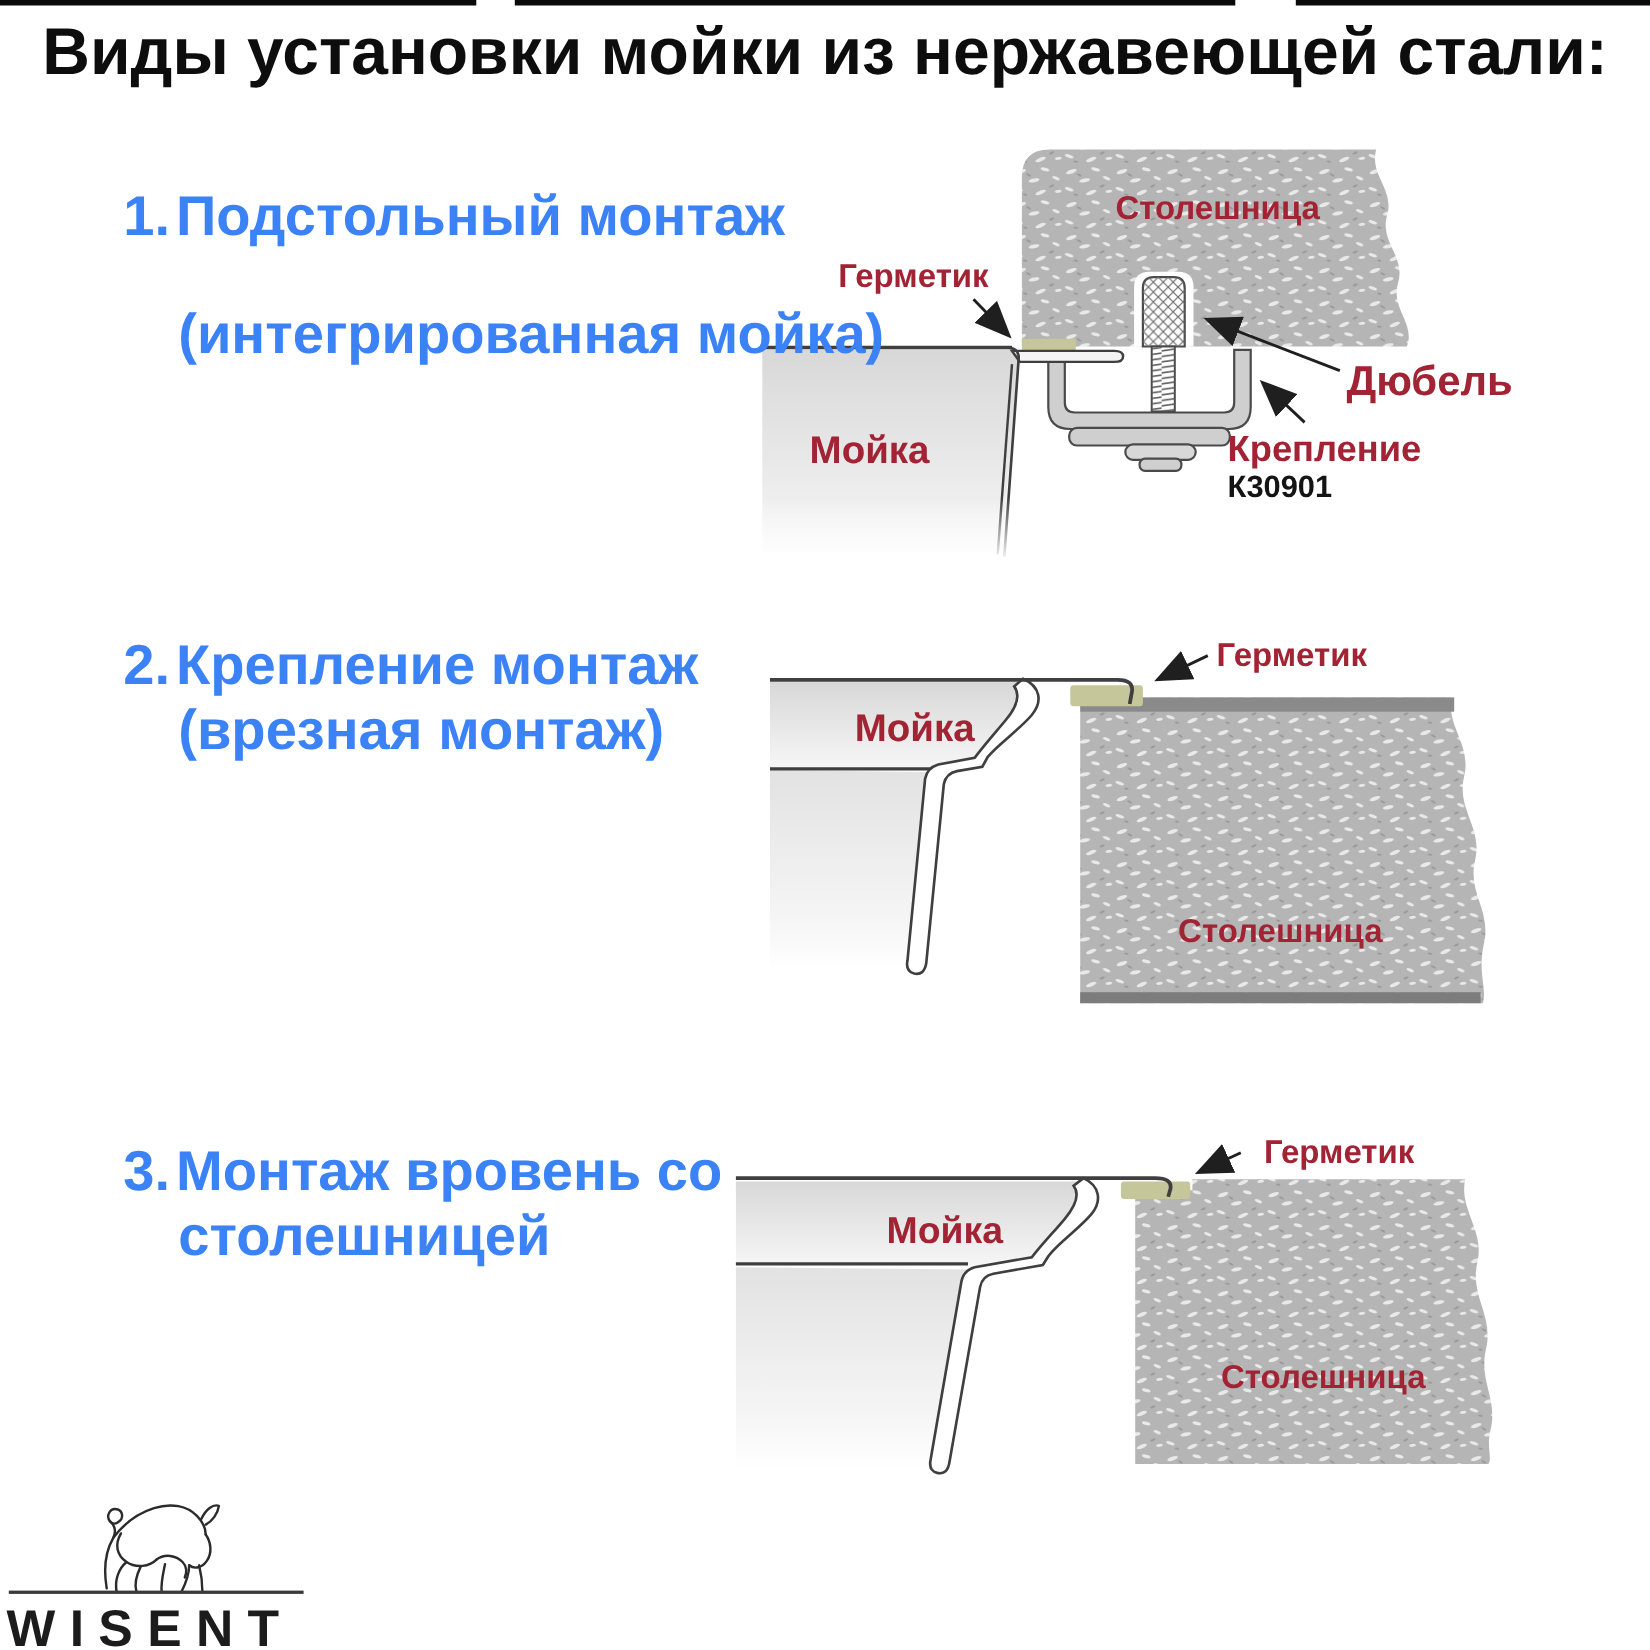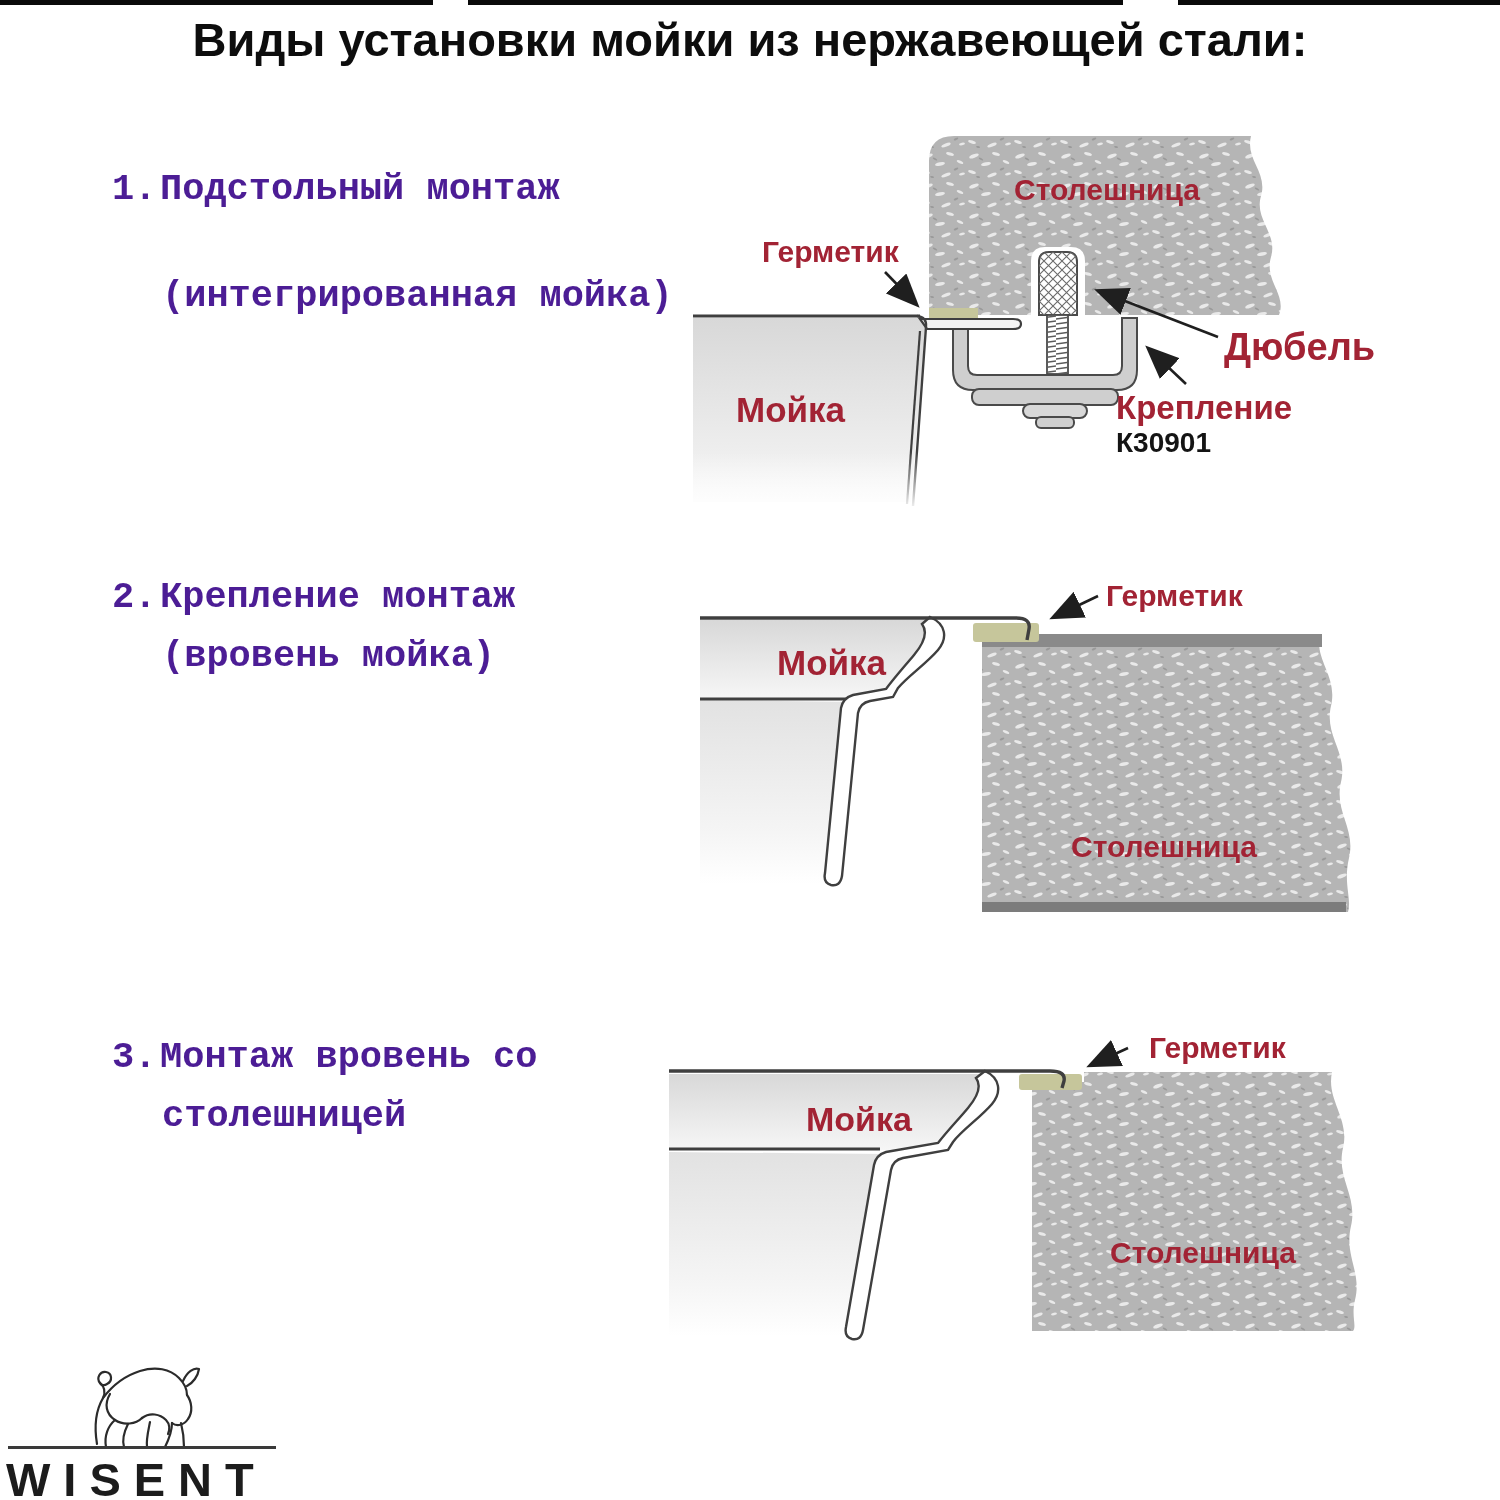--- a/index.html
+++ b/index.html
@@ -1,22 +1,22 @@
 <!DOCTYPE html>
 <html><head>
 <meta charset="utf-8">
 <style>
   html,body{margin:0;padding:0;background:#fff;}
   .page{position:relative;width:1500px;height:1500px;background:#ffffff;
         font-family:"Liberation Sans",sans-serif;overflow:hidden;}
   .abs{position:absolute;}
   svg.art{position:absolute;left:0;top:0;}
-  .title{left:0;top:12px;width:100%;text-align:center;font-size:47px;
+  .title{left:0;top:12px;width:100%;text-align:center;font-size:60px;
          font-weight:700;color:#0d0d0d;white-space:nowrap;}
-  .hline{font-size:37px;font-weight:700;color:#4c1d95;line-height:1.05;white-space:nowrap;font-family:Liberation Mono, monospace;}
+  .hline{font-size:51px;font-weight:700;color:#3b82f6;line-height:1.05;white-space:nowrap;}
   .hnum{display:inline-block;min-width:48px;}
   .rl{position:absolute;font-weight:700;color:#a22334;white-space:nowrap;line-height:1;}
   .bl{position:absolute;font-weight:700;color:#141414;white-space:nowrap;line-height:1;}
   .topstrip{position:absolute;top:0;height:5px;background:#0a0a0a;}
   .brand{position:absolute;left:6px;top:1452px;font-size:47px;font-weight:700;
          letter-spacing:13px;color:#1c1c1c;}
 </style>
 </head>
 <body>
 
@@ -150,21 +150,21 @@
   <div class="abs title">Виды установки мойки из нержавеющей стали:</div>
 
   <div class="abs hline" style="left:112px;top:170px;">
     <span class="hnum">1.</span><span>Подстольный монтаж</span>
   </div>
   <div class="abs hline" style="left:162px;top:229px;margin-top:48px;">(интегрированная мойка)</div>
 
   <div class="abs hline" style="left:112px;top:578px;">
     <span class="hnum">2.</span><span>Крепление монтаж</span>
   </div>
-  <div class="abs hline" style="left:162px;top:637px;">(вровень мойка)</div>
+  <div class="abs hline" style="left:162px;top:637px;">(врезная монтаж)</div>
 
   <div class="abs hline" style="left:112px;top:1038px;">
     <span class="hnum">3.</span><span>Монтаж вровень со</span>
   </div>
   <div class="abs hline" style="left:162px;top:1097px;">столешницей</div>
 
   <div class="rl" style="left:762px;top:237px;font-size:30px;">Герметик</div>
   <div class="rl" style="left:1014px;top:175px;font-size:30px;">Столешница</div>
   <div class="rl" style="left:736px;top:392px;font-size:35px;">Мойка</div>
   <div class="rl" style="left:1224px;top:328px;font-size:38px;">Дюбель</div>

